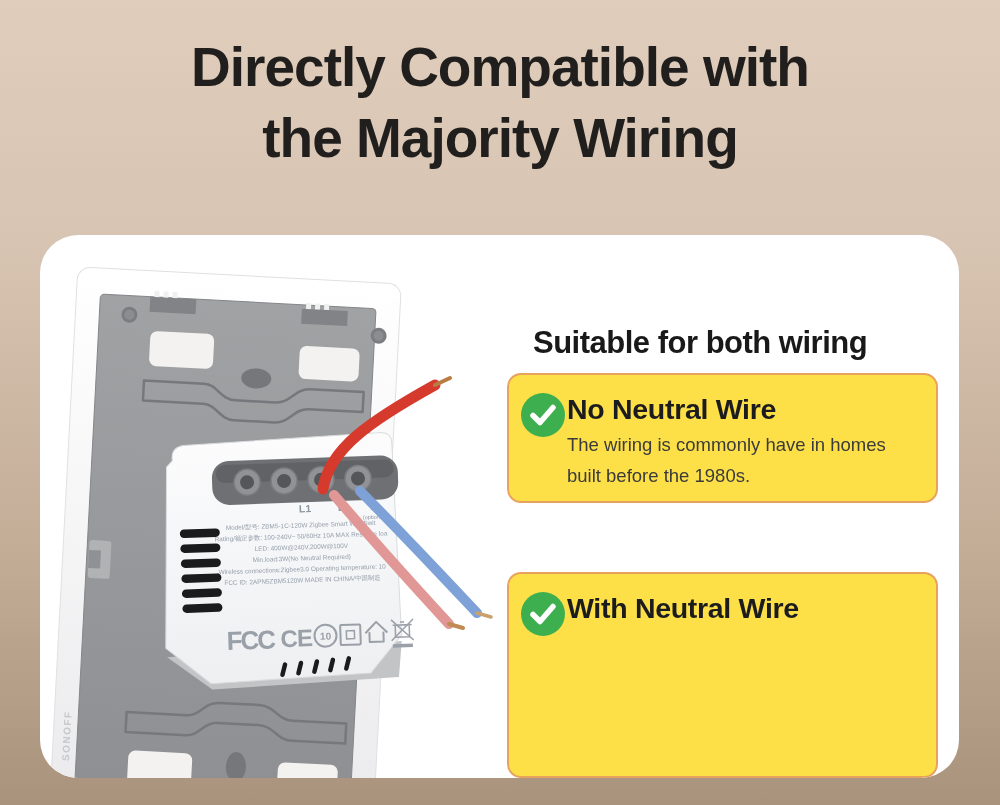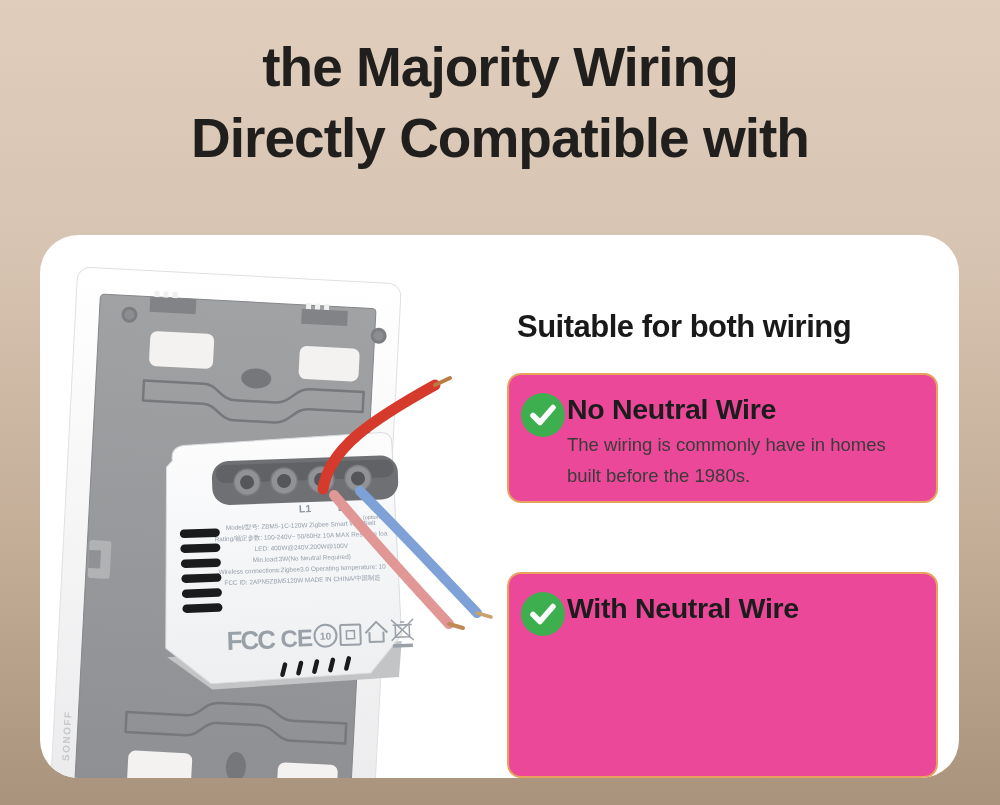--- a/index.html
+++ b/index.html
@@ -11,42 +11,42 @@
   .title{
     position:absolute;top:32px;left:0;width:1000px;text-align:center;
     color:#211f1d;font-weight:700;font-size:55px;line-height:71px;letter-spacing:-1px;
   }
   .card{
     position:absolute;left:40px;top:235px;width:919px;height:543px;
     background:#ffffff;border-radius:38px;overflow:hidden;
   }
   .device-svg{position:absolute;left:0;top:0;}
   .panel-heading{
-    position:absolute;left:477px;top:74px;margin:0;
+    position:absolute;left:477px;top:74px;margin:16px;
     font-size:31px;font-weight:700;color:#191919;letter-spacing:-0.5px;
   }
   .wire-box{
     position:absolute;left:467px;width:431px;box-sizing:border-box;
-    border:2px solid #e7a35e;border-radius:14px;background:#ec4899;
+    border:2px solid #e7a35e;border-radius:14px;background:#fde047;
     display:flex;align-items:flex-start;padding:15px 10px 0 12px;
   }
   .wire-box.box1{top:138px;height:130px;}
   .wire-box.box2{top:337px;height:206px;}
   .check{width:44px;height:44px;flex:none;margin-top:3px;}
   .wb-text{margin-left:2px;}
   .wb-title{font-size:28.5px;font-weight:700;color:#1c1c1e;letter-spacing:-0.3px;line-height:1.2;margin-top:2px;}
   .wb-desc{width:354px;font-size:18.5px;line-height:30.5px;color:#3b3b3b;margin-top:4px;}
   .svgtext{font-family:"Liberation Sans", sans-serif;}
 </style>
 </head>
 <body>
 
 <div class="title">
+  <div>Directly Compatible with</div>
   <div>the Majority Wiring</div>
-  <div>Directly Compatible with</div>
 </div>
 
 <section class="card">
 
   <svg class="device-svg" width="470" height="543" viewBox="0 0 470 543">
     <defs>
       <linearGradient id="frameG" x1="0" y1="0" x2="0" y2="1">
         <stop offset="0" stop-color="#ffffff"></stop>
           <stop offset="1" stop-color="#ebebed"></stop>
       </linearGradient>

